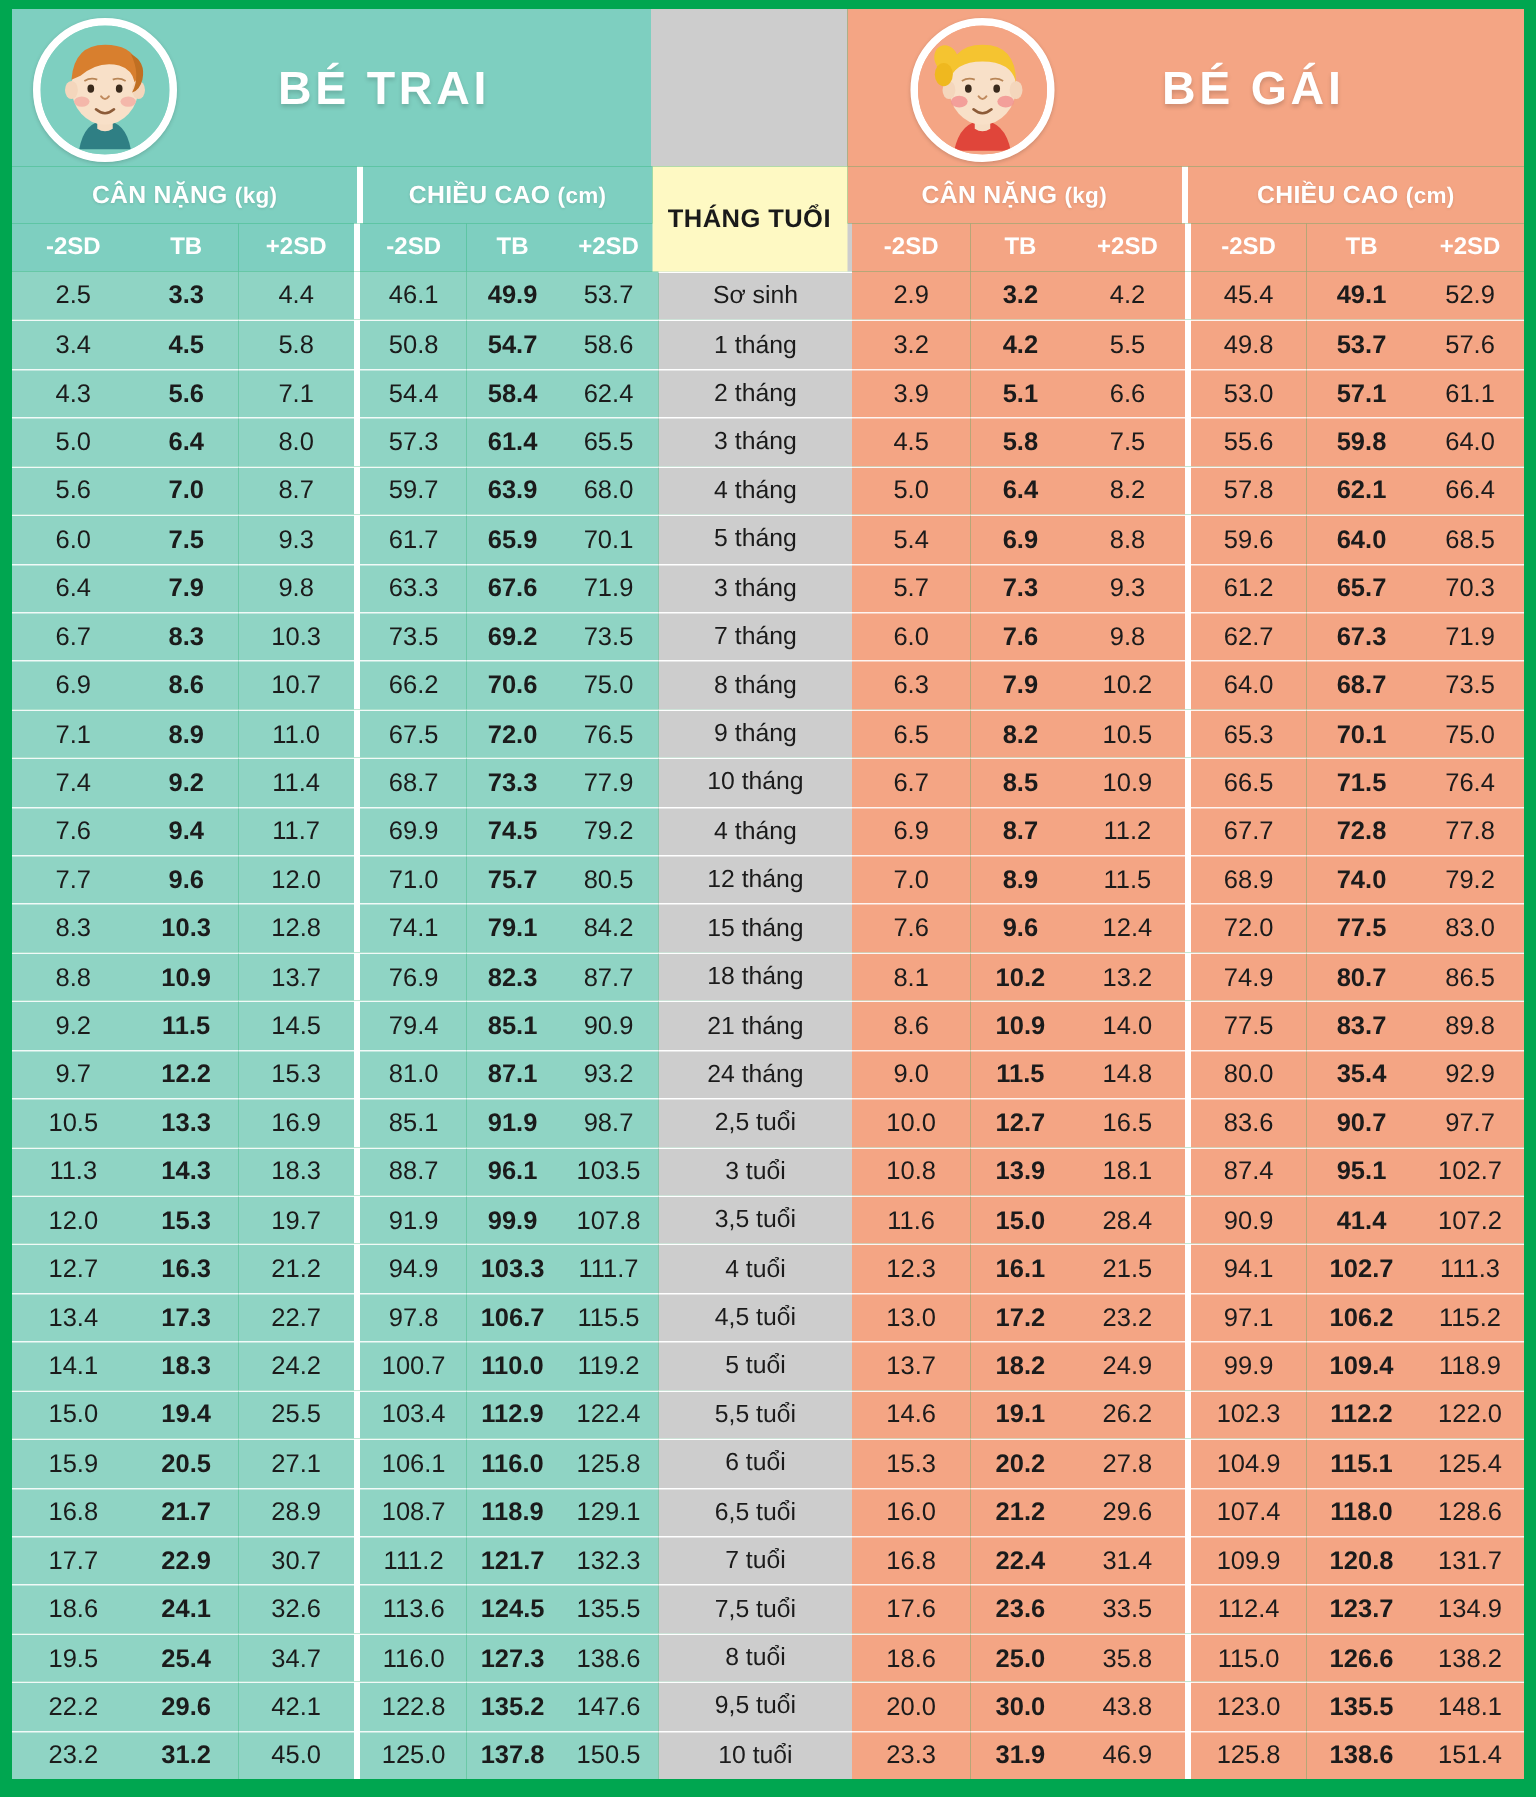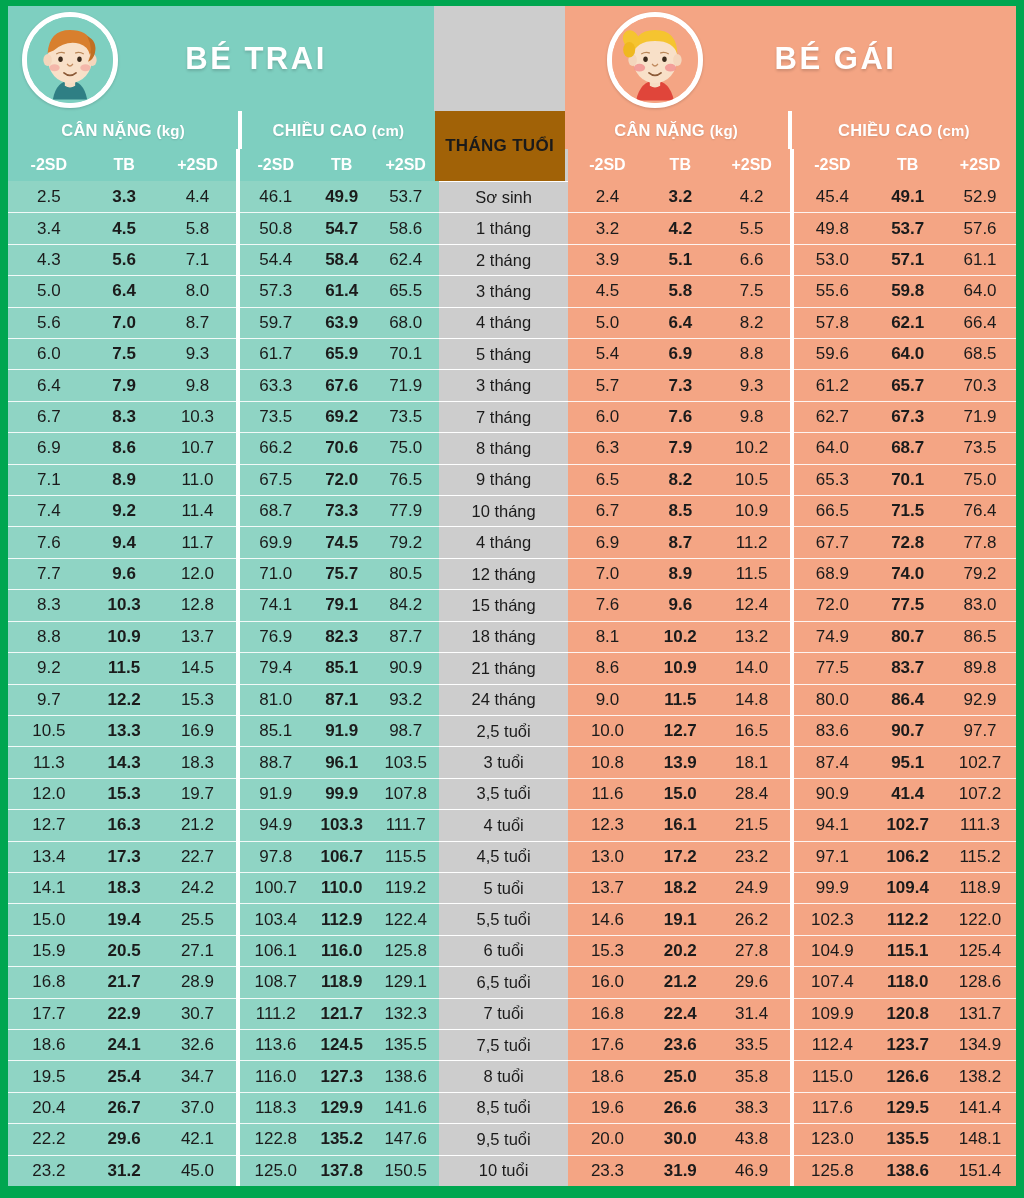--- a/index.html
+++ b/index.html
@@ -90,21 +90,21 @@
     font-size: 16px;
     font-weight: bold;
   }
 
   .teal   { background: #7ecfc0; }
   .teal-d { background: #8fd4c4; }
   .salmon { background: #f4a584; }
   .gray   { background: #cdcdcd; }
 
   .age-head {
-    background: #a16207;
+    background: #fef9c3;
     color: #1a1a1a;
     font-size: 17px;
     font-weight: bold;
     letter-spacing: .3px;
   }
 
   
   .w-b1 { width: 83px; }
   .w-b2 { width: 70px; }
   .w-b3 { width: 79px; }
@@ -258,21 +258,21 @@
   <div class="tbl-body" id="tbl-body">
       <div class="row">
         <div class="cell teal-d w-b1">2.5</div>
         <div class="cell teal-d w-b2 bold">3.3</div>
         <div class="cell teal-d w-b3">4.4</div>
         <div class="cell" style="width: 4px; flex: 0 0 4px; background: rgb(255, 255, 255); border-top: none;"></div>
         <div class="cell teal-d w-b4">46.1</div>
         <div class="cell teal-d w-b5 bold">49.9</div>
         <div class="cell teal-d w-b6">53.7</div>
         <div class="cell age w-age">Sơ sinh</div>
-        <div class="cell salmon w-g1">2.4</div>
+        <div class="cell salmon w-g1">2.9</div>
         <div class="cell salmon w-g2 bold">3.2</div>
         <div class="cell salmon w-g3">4.2</div>
         <div class="cell" style="width: 4px; flex: 0 0 4px; background: rgb(255, 255, 255); border-top: none;"></div>
         <div class="cell salmon w-g4">45.4</div>
         <div class="cell salmon w-g5 bold">49.1</div>
         <div class="cell salmon w-g6">52.9</div>
       </div>
       <div class="row">
         <div class="cell teal-d w-b1">3.4</div>
         <div class="cell teal-d w-b2 bold">4.5</div>
@@ -535,21 +535,21 @@
         <div class="cell" style="width: 4px; flex: 0 0 4px; background: rgb(255, 255, 255); border-top: none;"></div>
         <div class="cell teal-d w-b4">81.0</div>
         <div class="cell teal-d w-b5 bold">87.1</div>
         <div class="cell teal-d w-b6">93.2</div>
         <div class="cell age w-age">24 tháng</div>
         <div class="cell salmon w-g1">9.0</div>
         <div class="cell salmon w-g2 bold">11.5</div>
         <div class="cell salmon w-g3">14.8</div>
         <div class="cell" style="width: 4px; flex: 0 0 4px; background: rgb(255, 255, 255); border-top: none;"></div>
         <div class="cell salmon w-g4">80.0</div>
-        <div class="cell salmon w-g5 bold">86.4</div>
+        <div class="cell salmon w-g5 bold">35.4</div>
         <div class="cell salmon w-g6">92.9</div>
       </div>
       <div class="row">
         <div class="cell teal-d w-b1">10.5</div>
         <div class="cell teal-d w-b2 bold">13.3</div>
         <div class="cell teal-d w-b3">16.9</div>
         <div class="cell" style="width: 4px; flex: 0 0 4px; background: rgb(255, 255, 255); border-top: none;"></div>
         <div class="cell teal-d w-b4">85.1</div>
         <div class="cell teal-d w-b5 bold">91.9</div>
         <div class="cell teal-d w-b6">98.7</div>
@@ -743,37 +743,20 @@
         <div class="cell age w-age">8 tuổi</div>
         <div class="cell salmon w-g1">18.6</div>
         <div class="cell salmon w-g2 bold">25.0</div>
         <div class="cell salmon w-g3">35.8</div>
         <div class="cell" style="width: 4px; flex: 0 0 4px; background: rgb(255, 255, 255); border-top: none;"></div>
         <div class="cell salmon w-g4">115.0</div>
         <div class="cell salmon w-g5 bold">126.6</div>
         <div class="cell salmon w-g6">138.2</div>
       </div>
       <div class="row">
-        <div class="cell teal-d w-b1">20.4</div>
-        <div class="cell teal-d w-b2 bold">26.7</div>
-        <div class="cell teal-d w-b3">37.0</div>
-        <div class="cell" style="width: 4px; flex: 0 0 4px; background: rgb(255, 255, 255); border-top: none;"></div>
-        <div class="cell teal-d w-b4">118.3</div>
-        <div class="cell teal-d w-b5 bold">129.9</div>
-        <div class="cell teal-d w-b6">141.6</div>
-        <div class="cell age w-age">8,5 tuổi</div>
-        <div class="cell salmon w-g1">19.6</div>
-        <div class="cell salmon w-g2 bold">26.6</div>
-        <div class="cell salmon w-g3">38.3</div>
-        <div class="cell" style="width: 4px; flex: 0 0 4px; background: rgb(255, 255, 255); border-top: none;"></div>
-        <div class="cell salmon w-g4">117.6</div>
-        <div class="cell salmon w-g5 bold">129.5</div>
-        <div class="cell salmon w-g6">141.4</div>
-      </div>
-      <div class="row">
         <div class="cell teal-d w-b1">22.2</div>
         <div class="cell teal-d w-b2 bold">29.6</div>
         <div class="cell teal-d w-b3">42.1</div>
         <div class="cell" style="width: 4px; flex: 0 0 4px; background: rgb(255, 255, 255); border-top: none;"></div>
         <div class="cell teal-d w-b4">122.8</div>
         <div class="cell teal-d w-b5 bold">135.2</div>
         <div class="cell teal-d w-b6">147.6</div>
         <div class="cell age w-age">9,5 tuổi</div>
         <div class="cell salmon w-g1">20.0</div>
         <div class="cell salmon w-g2 bold">30.0</div>

